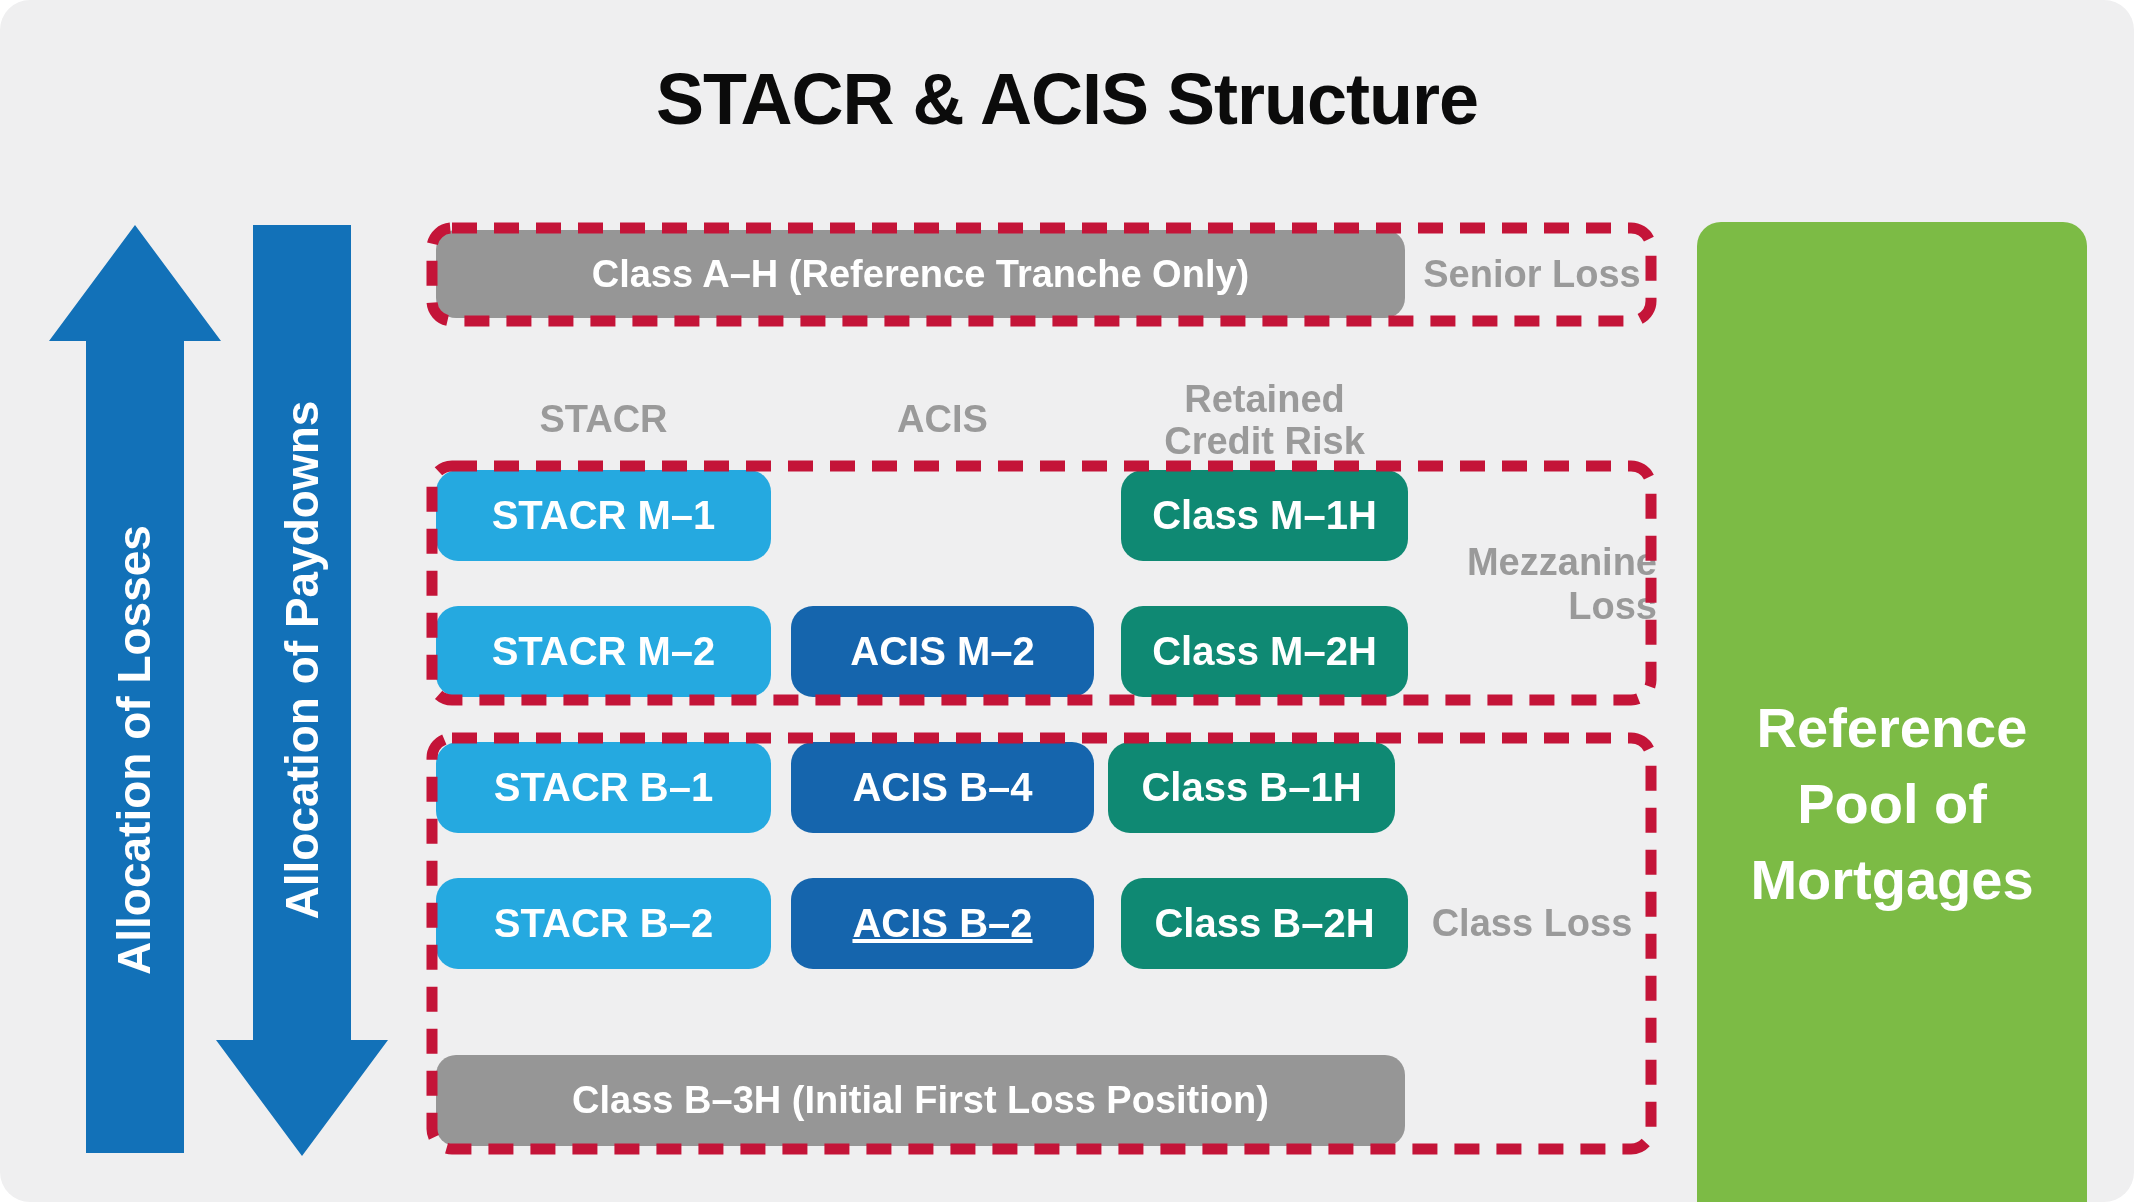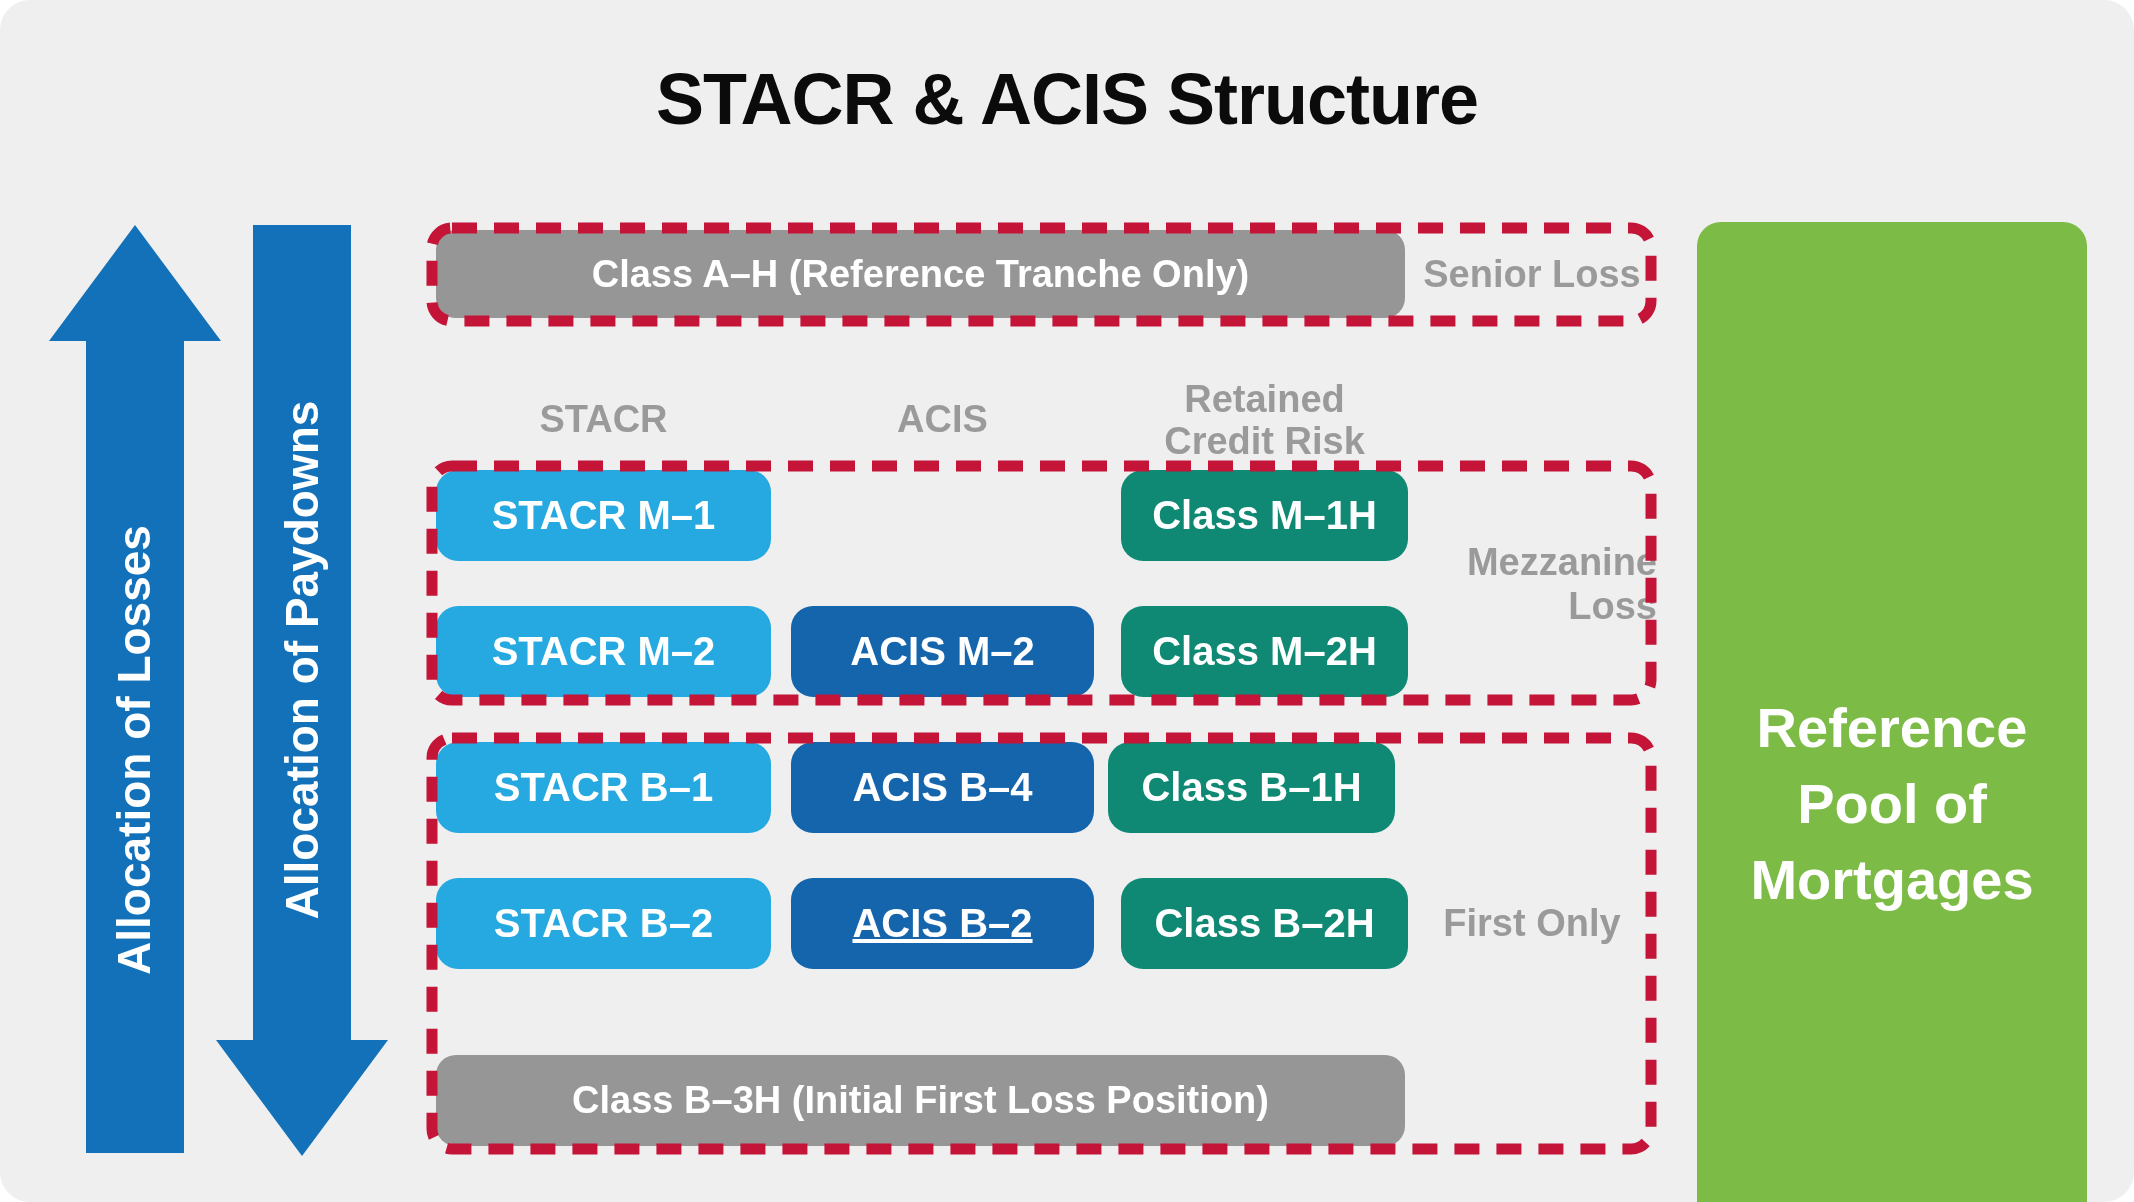--- a/index.html
+++ b/index.html
@@ -91,21 +91,21 @@
   <div class="box cell c-retained" style="left:1094px;top:742px;width:287px;height:91px;margin-left:14px;">Class B–1H</div>
 
   <div class="box cell c-stacr" style="left:436px;top:878px;width:335px;height:91px;">STACR B–2</div>
   <div class="box cell c-acis" style="left:791px;top:878px;width:303px;height:91px;text-decoration:underline;">ACIS B–2</div>
   <div class="box cell c-retained" style="left:1121px;top:878px;width:287px;height:91px;">Class B–2H</div>
 
   <div class="side-label left-align" style="left:1437px;top:540px;width:220px;">
     <div>Mezzanine</div>
     <div>Loss</div>
   </div>
-  <div class="side-label" style="left:1412px;top:878px;width:240px;height:91px;">First Only</div>
+  <div class="side-label" style="left:1412px;top:878px;width:240px;height:91px;">Class Loss</div>
 
   <div class="box bar" style="left:436px;top:1055px;width:969px;height:91px;">Class B–3H (Initial First Loss Position)</div>
 
   <div class="pool">
     <div>Reference</div>
     <div>Pool of</div>
     <div>Mortgages</div>
   </div>
 
   <svg class="overlay" width="2134" height="1202" viewBox="0 0 2134 1202">

